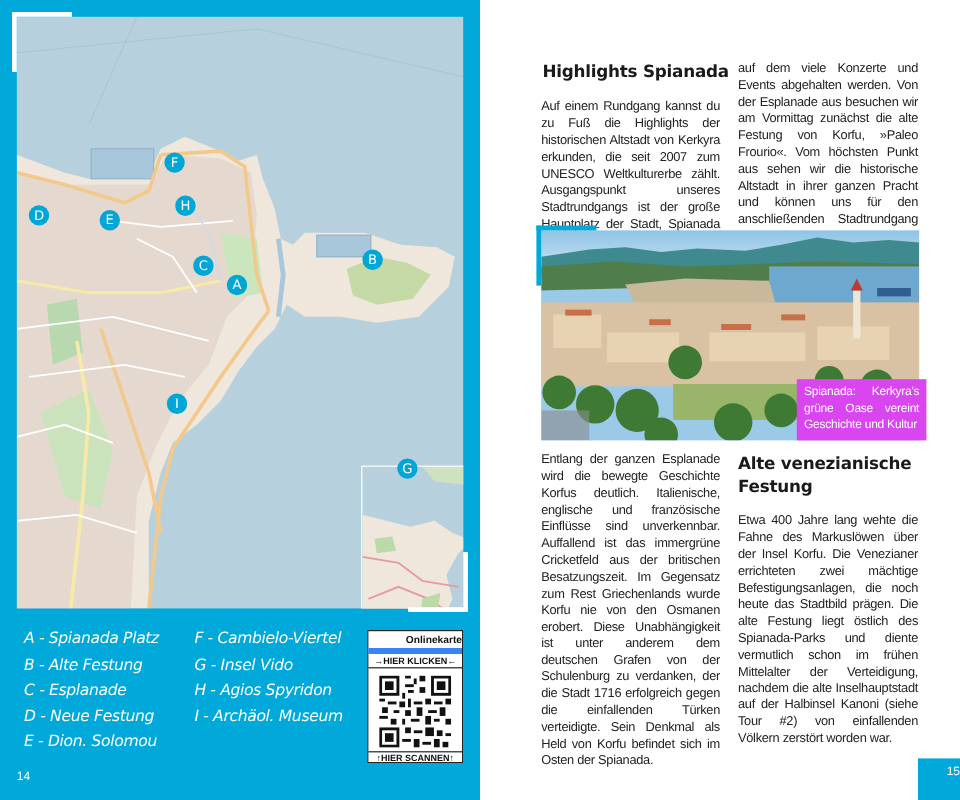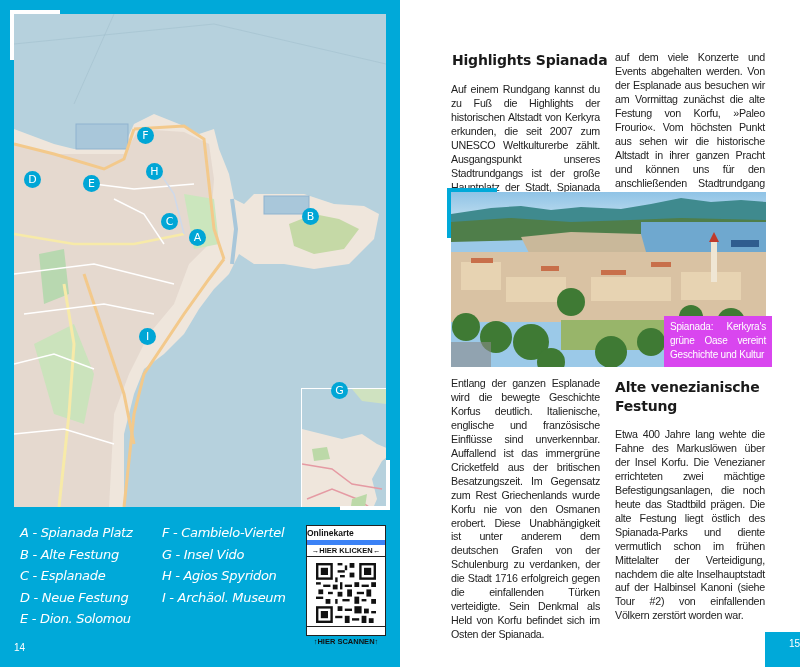--- a/index.html
+++ b/index.html
@@ -15,24 +15,24 @@
   .inset-corner { position: absolute; left: 340px; top: 460px; width: 50px; height: 50px; border-right: 4px solid #fff; border-bottom: 4px solid #fff; }
 
   .marker { position: absolute; width: 17px; height: 17px; border-radius: 50%; background: #00a6d6; color: #fff; font-size: 11px; line-height: 17px; text-align: center; font-family: "DejaVu Sans", sans-serif; }
 
   .legend { position: absolute; top: 522px; font-size: 13px; color: #fff; line-height: 21.5px; font-family: "DejaVu Sans", sans-serif; letter-spacing: -0.3px; font-style: italic; }
   .legend-col1 { left: 20px; }
   .legend-col2 { left: 162px; }
   .legend-item { white-space: nowrap; }
 
   .qr-box { position: absolute; left: 306px; top: 525px; width: 80px; height: 111px; background: #fff; border: 1px solid #222; }
-  .qr-title { font-size: 8.5px; font-weight: bold; text-align: left; color: #111; padding-top: 2px; }
+  .qr-title { font-size: 8.5px; font-weight: bold; text-align: right; color: #111; padding-top: 2px; }
   .qr-click { font-size: 7.5px; font-weight: bold; text-align: center; color: #111; border-top: 5px solid #3b82f6; border-bottom: 1px solid #222; margin-top: 2px; padding: 1px 0; }
   .qr-code { width: 60px; height: 60px; margin: 6px auto 3px; display: block; }
-  .qr-scan { font-size: 7.5px; font-weight: bold; text-align: center; color: #111; border-top: 1px solid #222; padding-top: 10px; }
+  .qr-scan { font-size: 7.5px; font-weight: bold; text-align: center; color: #111; border-top: 1px solid #222; padding-top: 0; }
 
   .page-num-left { position: absolute; left: 14px; top: 642px; font-size: 10px; color: #fff; }
 
   
   .right-page { position: absolute; left: 400px; top: 0; width: 400px; height: 667px; background: #fff; }
   .h2 { position: absolute; font-family: "DejaVu Sans", sans-serif; font-weight: bold; color: #1a1a1a; font-size: 14px; line-height: 19px; letter-spacing: -0.2px; }
   .body-text { position: absolute; font-size: 10.7px; line-height: 13.95px; color: #222; text-align: justify; font-family: "Liberation Sans", sans-serif; letter-spacing: -0.25px; }
 
   .photo-corner { position: absolute; left: 447px; top: 188px; width: 50px; height: 50px; border-left: 4px solid #00a9d9; border-top: 4px solid #00a9d9; }
   .photo { position: absolute; left: 451px; top: 192px; width: 315px; height: 175px; overflow: hidden; background: #9bc9e8; }

